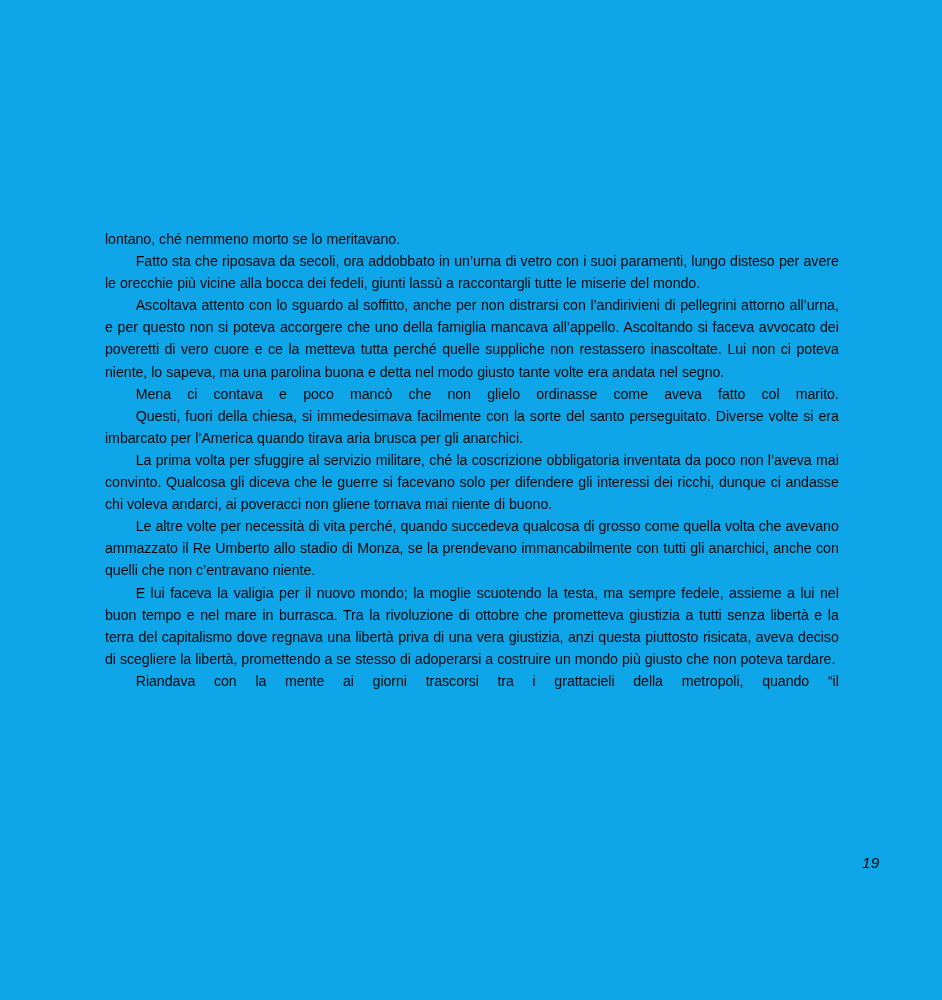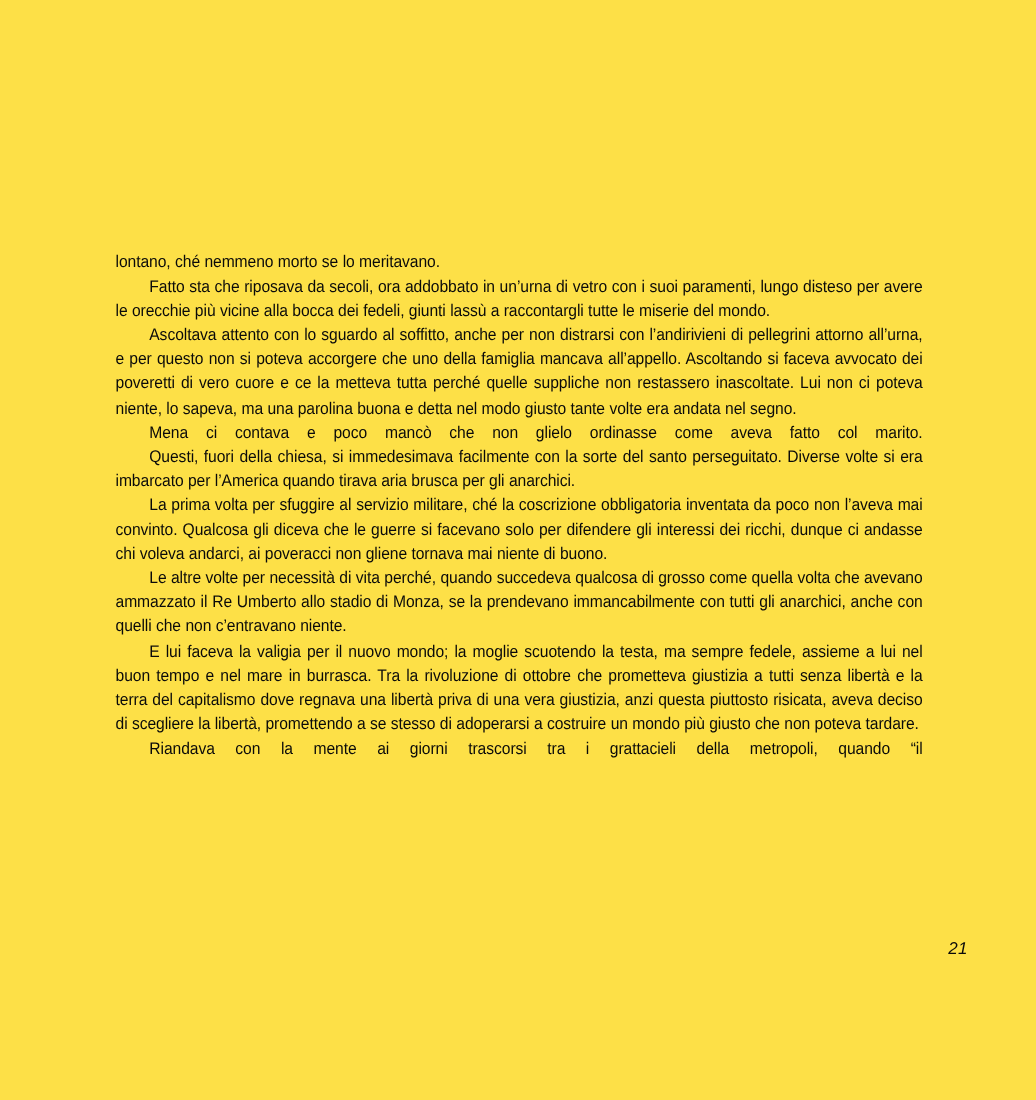--- a/index.html
+++ b/index.html
@@ -16,21 +16,21 @@
     color: #000000;
     -webkit-font-smoothing: antialiased;
   }
 
   #page {
     position: absolute;
     left: 0;
     top: 0;
     width: 942px;
     height: 1000px;
-    background: #fde047;
+    background: #0ea5e9;
   }
 
   #text-block {
     position: absolute;
     left: 105px;
     top: 228px;
     width: 734px;
   }
 
   .para {
@@ -90,15 +90,15 @@
     <p class="para indent">La prima volta per sfuggire al servizio militare, ché la coscrizione obbligatoria inventata da poco non l’aveva mai convinto. Qualcosa gli diceva che le guerre si facevano solo per difendere gli interessi dei ricchi, dunque ci andasse chi voleva andarci, ai poveracci non gliene tornava mai niente di buono.</p>
 
     <p class="para indent">Le altre volte per necessità di vita perché, quando succedeva qualcosa di grosso come quella volta che avevano ammazzato il Re Umberto allo stadio di Monza, se la prendevano immancabilmente con tutti gli anarchici, anche con quelli che non c’entravano niente.</p>
 
     <p class="para indent">E lui faceva la valigia per il nuovo mondo; la moglie scuotendo la testa, ma sempre fedele, assieme a lui nel buon tempo e nel mare in burrasca. Tra la rivoluzione di ottobre che prometteva giustizia a tutti senza libertà e la terra del capitalismo dove regnava una libertà priva di una vera giustizia, anzi questa piuttosto risicata, aveva deciso di scegliere la libertà, promettendo a se stesso di adoperarsi a costruire un mondo più giusto che non poteva tardare.</p>
 
     <p class="para indent full-justify">Riandava con la mente ai giorni trascorsi tra i grattacieli della metropoli, quando “il</p>
 
   </div>
 
-  <div id="page-number">21</div>
+  <div id="page-number">19</div>
 
 </div>
 
 </body></html>

